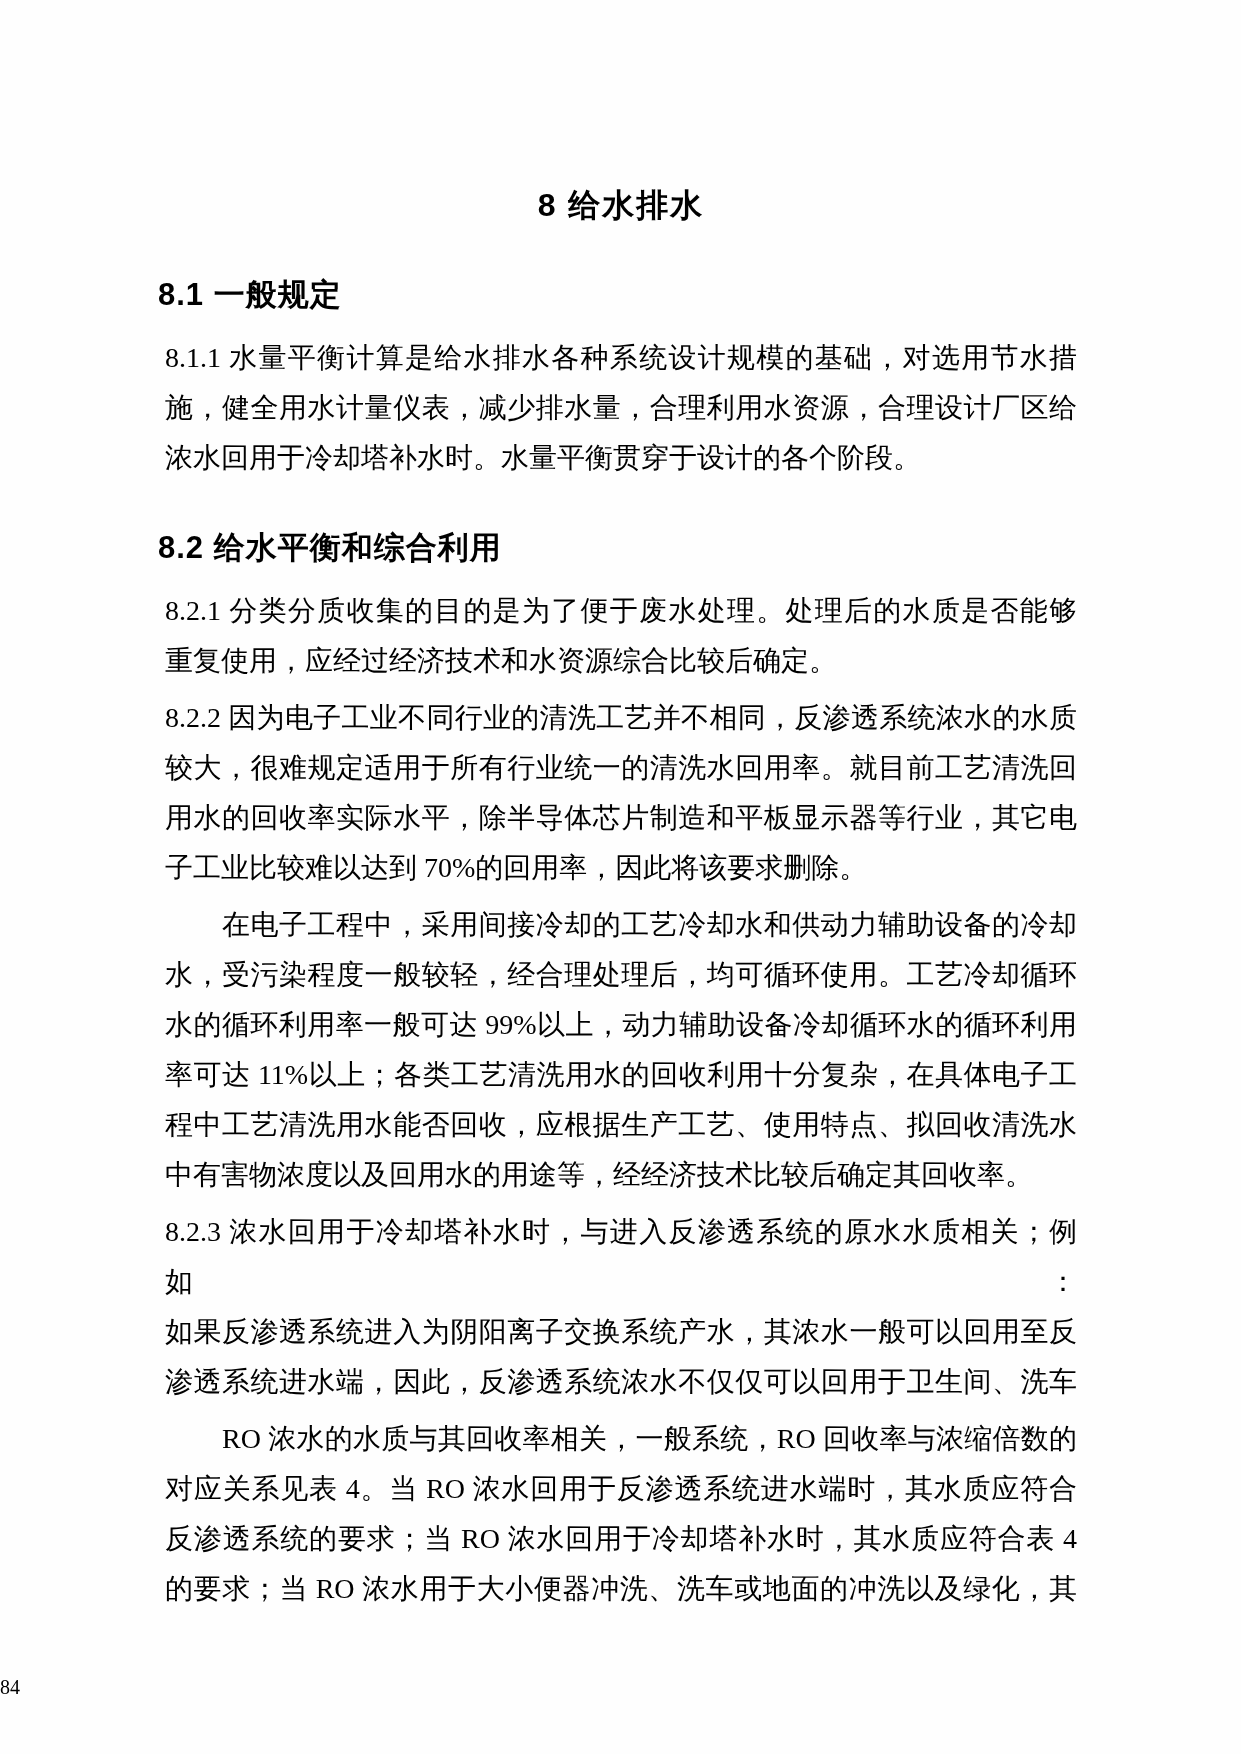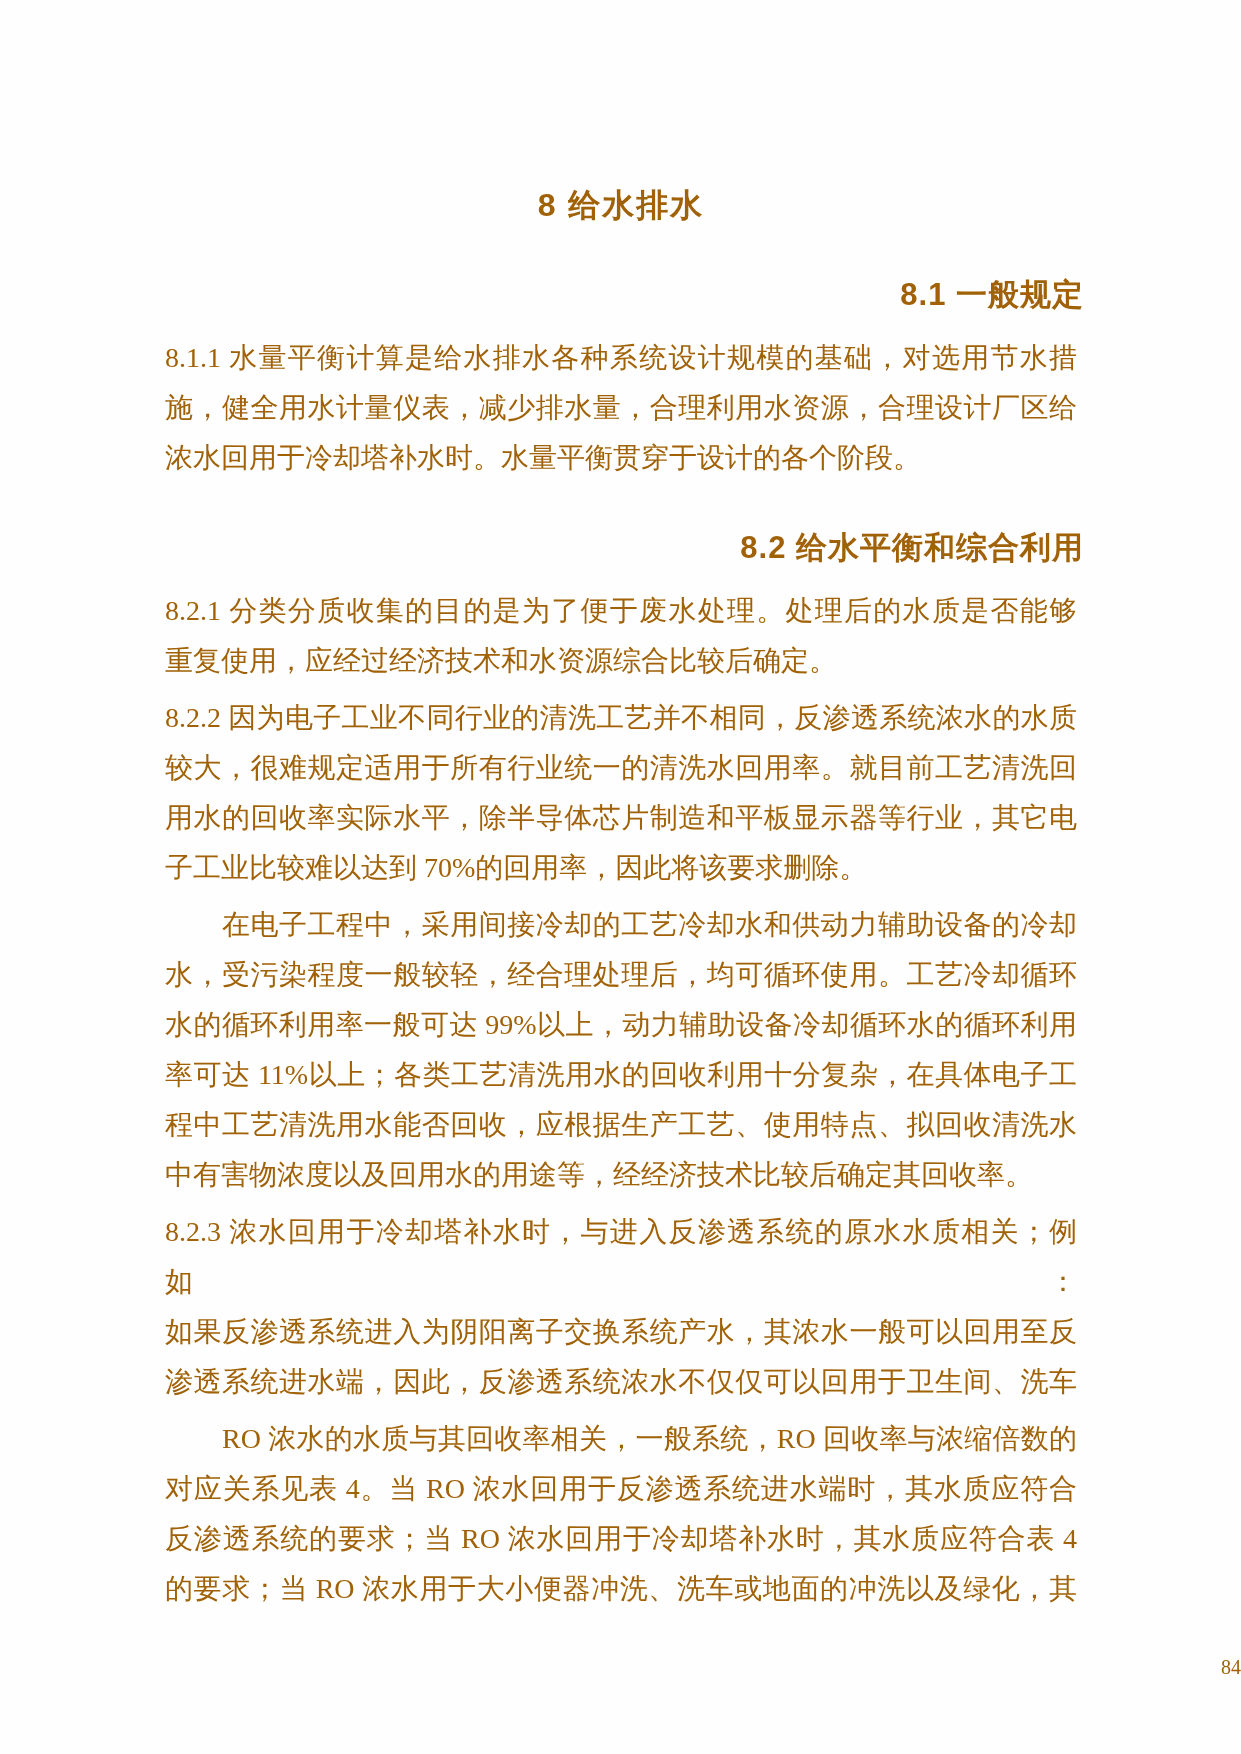--- a/index.html
+++ b/index.html
@@ -7,65 +7,65 @@
     padding: 0;
     background: #e8e8e8;
   }
   .page {
     position: relative;
     width: 1241px;
     height: 1754px;
     margin: 0 auto;
     background: #fefefe;
     overflow: hidden;
-    color: #a16207;
+    color: #000000;
     font-family: "Liberation Serif", "DejaVu Serif", serif;
   }
   .content {
     padding: 0 157px 0 158px; 
   }
   .chapter-heading {
     margin: 180px 0 0 0;
     font-family: "Liberation Sans", "DejaVu Sans", sans-serif;
     font-weight: 700;
     font-size: 32px;
     line-height: 50px;
     text-align: center;
     letter-spacing: 2px;
   }
   .section-heading {
     margin: 40px 0 13px 0;
     font-family: "Liberation Sans", "DejaVu Sans", sans-serif;
     font-weight: 700;
     font-size: 31px;
     line-height: 50px;
-    text-align: right;
+    text-align: left;
     letter-spacing: 1px;
   }
   .paragraph {
     margin: 7px;
   }
   .para-line {
     font-size: 28px;
     line-height: 50px;
     text-align: justify;
     text-align-last: justify;
     white-space: normal;
   }
   .para-line.last {
     text-align-last: left;
   }
   .para-line.indent {
     text-indent: 57px;
   }
   .page-number {
-    margin-top: 40px;
+    margin-top: 60px;
     font-size: 20px;
     line-height: 26px;
-    text-align: right;
+    text-align: left;
   }
 </style>
 </head>
 <body>
 
 <div class="page">
   <div class="content">
 
   <h1 class="chapter-heading">8  给水排水</h1>
       <h2 class="section-heading">8.1  一般规定</h2>

